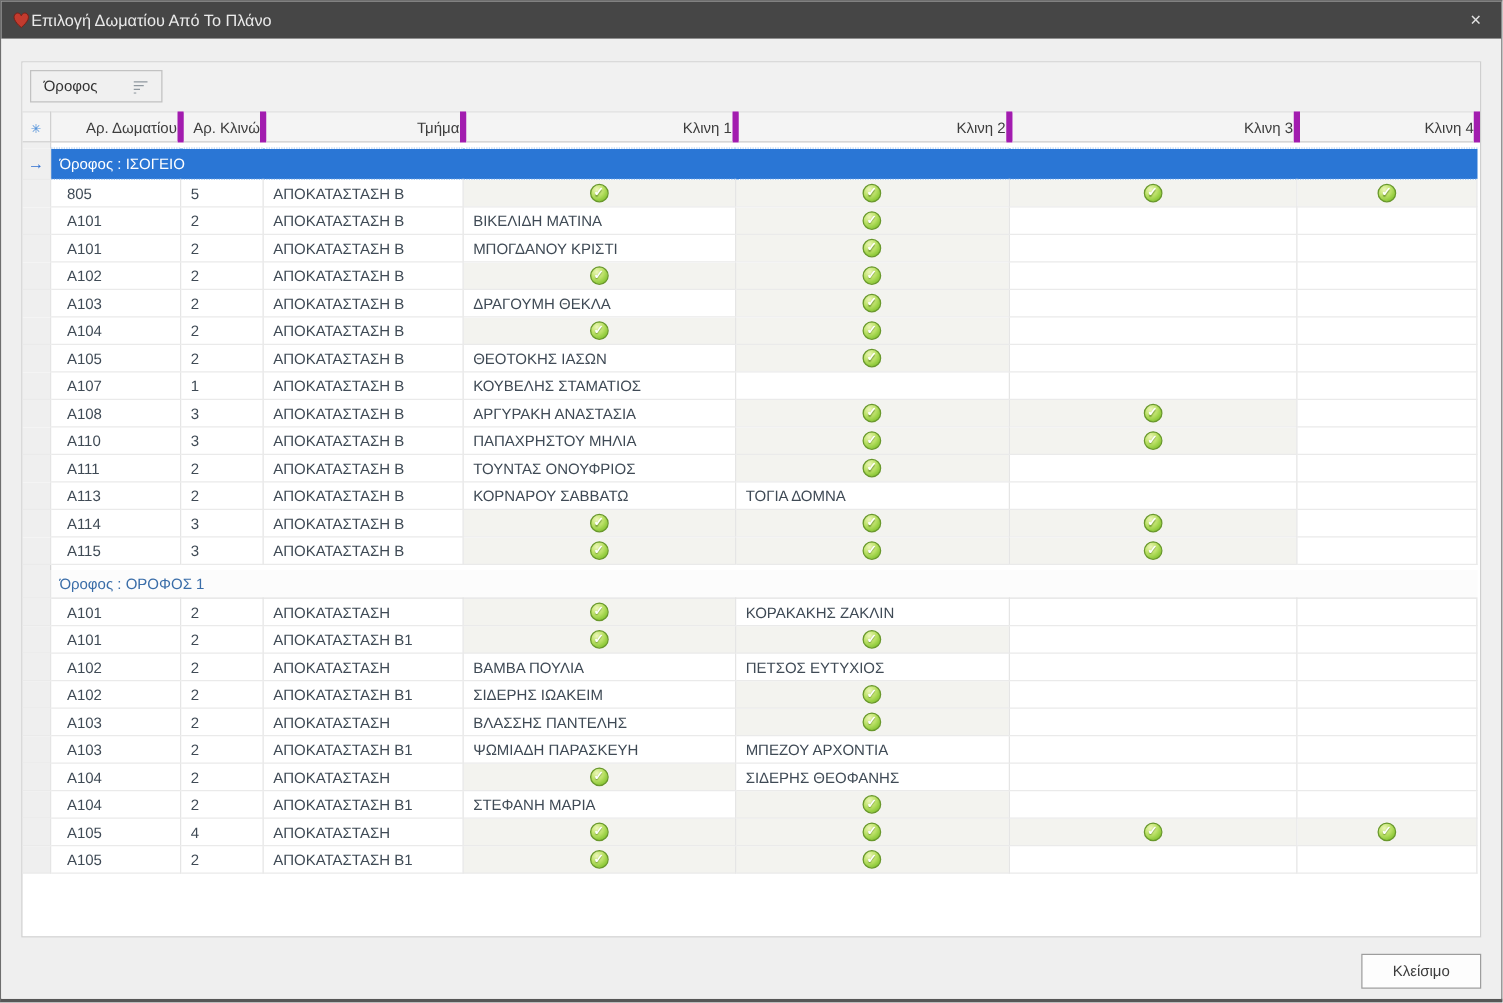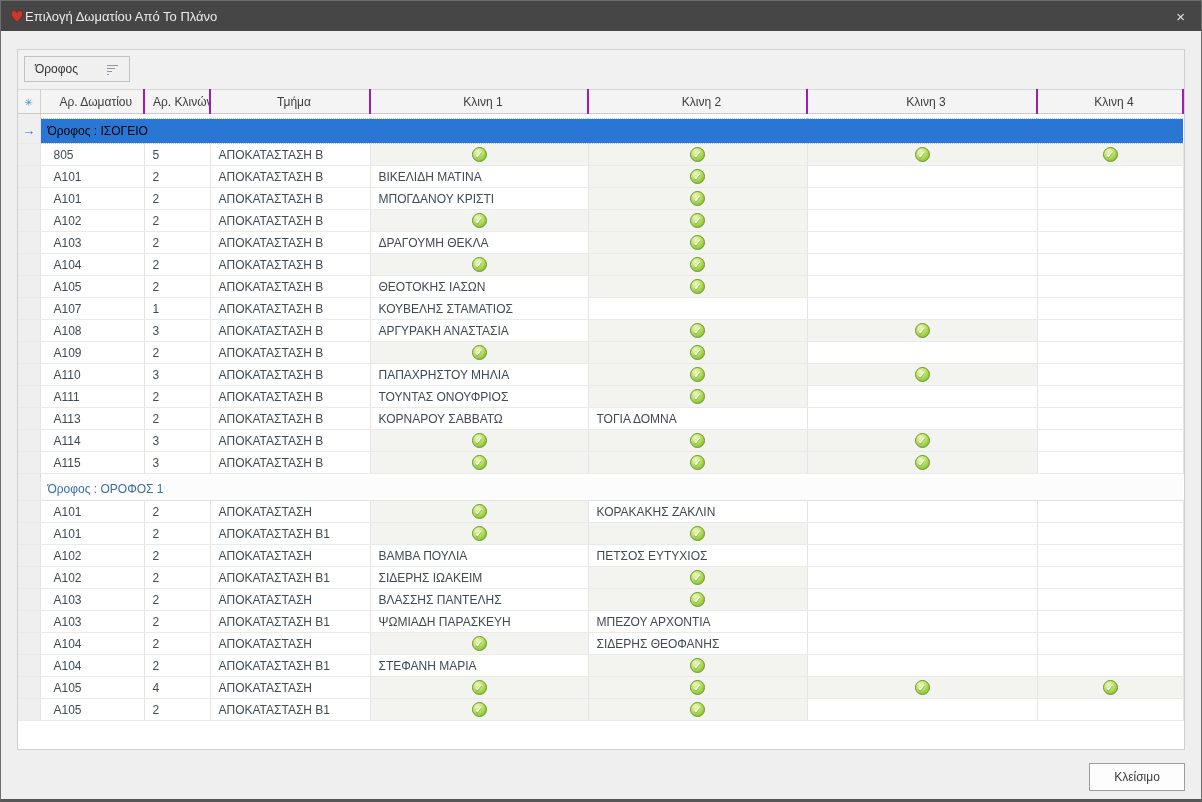--- a/index.html
+++ b/index.html
@@ -15,41 +15,41 @@
   .grid-control{position:absolute;top:18px;left:16px;width:1168px;bottom:49px;
                 background:#fff;border:1px solid #cfcfcf;box-sizing:border-box;overflow:hidden;}
   
   .group-panel{height:39px;background:#f1f1f1;position:relative;}
   .group-chip{position:absolute;left:6px;top:6px;height:26px;box-sizing:border-box;
               background:#f0f0f0;border:1px solid #c2c2c2;display:flex;align-items:center;
               gap:28px;padding:0 10px;font-size:12px;color:#333;}
   .sort-glyph{display:inline-block;width:13px;height:11px;}
   
   table.grid{border-collapse:collapse;table-layout:fixed;width:100%;font-size:12px;color:#3f4a55;}
-  table.grid th{height:23px;background:#f4f4f4;font-weight:normal;text-align:center;
+  table.grid th{height:23px;background:#f4f4f4;font-weight:normal;text-align:right;
        padding:0 0 0 8px;font-size:12px;color:#3d3d3d;
-       border-top:1px solid #d6d6d6;border-bottom:1px solid #c9c9c9;border-right:2px solid #a21caf;
+       border-top:1px solid #d6d6d6;border-bottom:1px solid #c9c9c9;border-right:5px solid #a21caf;
        overflow:hidden;white-space:nowrap;}
   table.grid th.indicator{padding:0;text-align:center;border-right:1px solid #d0d0d0;}
   .asterisk{color:#4e8fd9;font-size:10px;}
   table.grid td{height:21px;padding:0 0 0 8px;white-space:nowrap;overflow:hidden;
        border-right:1px solid #e5e5e5;border-bottom:1px solid #eaeaea;background:#fff;}
   td.indicator{background:#efefef !important;border-right:1px solid #d6d6d6;
        border-bottom:1px solid #e0e0e0;padding:0 !important;text-align:center;}
   .row-arrow{color:#2f6fd0;font-size:13px;font-weight:bold;line-height:13px;}
   tr.data-row td.room{padding-left:13px;}
   td.bed-free{background:#f3f3ef !important;padding:0 !important;text-align:center;vertical-align:middle;}
   td.bed-none{background:#fff;}
   .check-icon{display:inline-block;width:15px;height:15px;border-radius:50%;box-sizing:border-box;
       background:radial-gradient(circle at 35% 28%, #eef7bc 0%, #bfe36b 40%, #93cc3e 70%, #76b52c 100%);
       border:1px solid #69982c;color:#fff;font-size:10px;line-height:13px;text-align:center;
       font-weight:bold;vertical-align:middle;text-shadow:0 1px 1px rgba(90,130,30,.7);}
   tr.group-row td.glabel{background:#fcfcfc;color:#3a6da8;border-right:none;border-bottom:1px solid #e2e2e2;
       padding-left:7px;height:22px;}
-  tr.group-row.selected td.glabel{background:#2a76d5;color:#000000;
+  tr.group-row.selected td.glabel{background:#2a76d5;color:#ffffff;
       border-top:1px dotted #a9cbf4;border-bottom:1px dotted #a9cbf4;height:24px;}
   tr.head-gap td, tr.group-sep td{height:4px;border:none;background:#fff;padding:0;}
   tr.head-gap td.indicator, tr.group-sep td.indicator{background:#efefef !important;border-right:1px solid #d6d6d6;}
   
   .footer{position:absolute;left:0;right:0;bottom:0;height:47px;background:#efefef;}
   .close-btn{position:absolute;right:16px;top:11px;width:96px;height:28px;
       background:#fdfdfd;border:1px solid #9d9d9d;font-size:12px;color:#3c3c3c;
       font-family:"Liberation Sans",sans-serif;margin-left:44px;}
 </style>
 </head>
@@ -199,30 +199,20 @@
               <td class="room">A108</td>
               <td>3</td>
               <td>ΑΠΟΚΑΤΑΣΤΑΣΗ Β</td>
               <td>ΑΡΓΥΡΑΚΗ ΑΝΑΣΤΑΣΙΑ</td>
               <td class="bed-free"><span class="check-icon">✓</span></td>
               <td class="bed-free"><span class="check-icon">✓</span></td>
               <td class="bed-none"></td>
             </tr>
             <tr class="data-row">
               <td class="indicator"></td>
-              <td class="room">A109</td>
-              <td>2</td>
-              <td>ΑΠΟΚΑΤΑΣΤΑΣΗ Β</td>
-              <td class="bed-free"><span class="check-icon">✓</span></td>
-              <td class="bed-free"><span class="check-icon">✓</span></td>
-              <td class="bed-none"></td>
-              <td class="bed-none"></td>
-            </tr>
-            <tr class="data-row">
-              <td class="indicator"></td>
               <td class="room">A110</td>
               <td>3</td>
               <td>ΑΠΟΚΑΤΑΣΤΑΣΗ Β</td>
               <td>ΠΑΠΑΧΡΗΣΤΟΥ ΜΗΛΙΑ</td>
               <td class="bed-free"><span class="check-icon">✓</span></td>
               <td class="bed-free"><span class="check-icon">✓</span></td>
               <td class="bed-none"></td>
             </tr>
             <tr class="data-row">
               <td class="indicator"></td>

